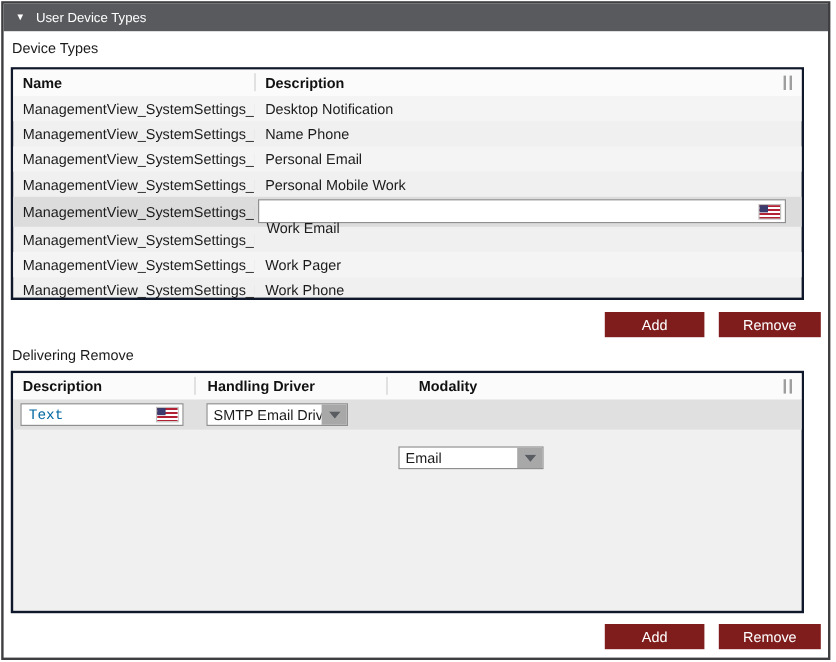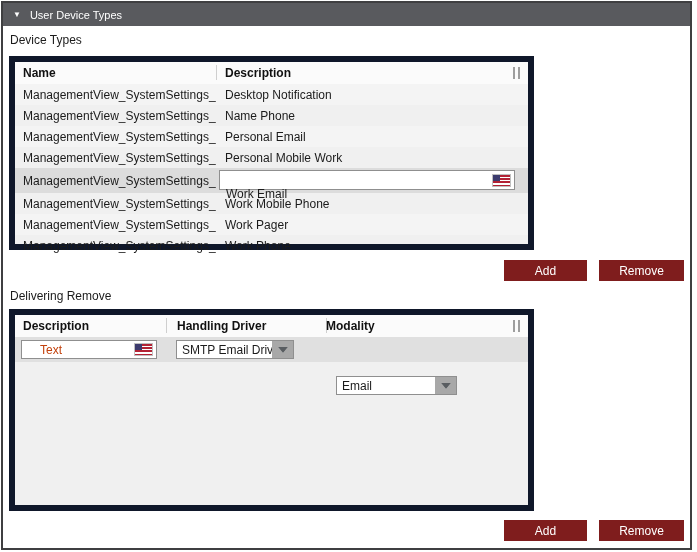--- a/index.html
+++ b/index.html
@@ -17,22 +17,22 @@
     background:#595a5e; color:#ffffff; display:flex; align-items:center;
   }
   .titlebar .tri { margin-left:10px; font-size:8px; line-height:1; }
   .titlebar .ttl { margin-left:9px; font-size:11px; }
 
   .section-label { position:absolute; font-size:12px; color:#1b1b1b; }
   #lbl-device-types { left:10px; top:33px; }
   #lbl-delivering   { left:10px; top:289px; }
 
   .grid {
-    position:absolute; left:9px; width:525px; background:#f0f0f0;
-    border:6px solid #0f172a; box-sizing:border-box;
+    position:absolute; left:9px; width:661px; background:#f0f0f0;
+    border:2px solid #0f172a; box-sizing:border-box;
   }
   #grid-device-types { top:56px; height:194px; }
   #grid-delivering   { top:309px; height:202px; }
 
   .ghead {
     position:relative; height:22px; background:#fbfbfb;
     font-weight:bold; color:#111;
   }
   .hcell { position:absolute; top:4px; white-space:nowrap; }
   .vdiv { position:absolute; top:3px; width:1px; height:15px; background:#cfcfcf; }
@@ -76,22 +76,22 @@
 
   
   .dmrow { position:relative; height:25px; background:#e0e0e0; }
   .txtwrap {
     position:absolute; left:6px; top:3px; width:136px; height:19px;
     background:#ffffff; border:1px solid #8f8f8f; box-sizing:border-box;
     display:flex; align-items:center;
   }
   .txtwrap input {
     flex:1; min-width:0; border:none; outline:none; background:transparent;
-    font-family:Liberation Sans, sans-serif; font-size:12px; color:#c2410c;
-    padding:0 0 0 18px; height:15px;
+    font-family:Liberation Mono, monospace; font-size:12px; color:#0369a1;
+    padding:0 0 0 6px; height:15px;
   }
   .dd {
     position:absolute; top:3px; height:19px; background:#ffffff;
     border:1px solid #8f8f8f; box-sizing:border-box; display:flex; align-items:center;
   }
   #dd-driver   { left:161px; width:118px; }
   #dd-modality { left:321px; width:121px;margin-top:36px; }
   .ddval {
     flex:1; padding-left:5px; white-space:nowrap; overflow:hidden; font-size:12px;
   }
@@ -143,21 +143,20 @@
       </div>
       <div class="grow selected">
         <div class="c1">ManagementView_SystemSettings_Lib</div>
         <div class="editwrap">
           <input type="text" value="Work Email" style="">
           <span class="flag"></span>
         </div>
       </div>
       <div class="grow">
         <div class="c1">ManagementView_SystemSettings_Lib</div>
-        <div class="c2">Work Mobile Phone</div>
       </div>
       <div class="grow">
         <div class="c1">ManagementView_SystemSettings_Lib</div>
         <div class="c2">Work Pager</div>
       </div>
       <div class="grow">
         <div class="c1">ManagementView_SystemSettings_Lib</div>
         <div class="c2">Work Phone</div>
       </div>
     </div>
@@ -167,21 +166,21 @@
 <div class="btn" id="btn-remove-1">Remove</div>
 
 <div class="section-label" id="lbl-delivering">Delivering Remove</div>
 
 <div class="grid" id="grid-delivering">
   <div class="ghead">
     <span class="hcell" style="left:8px">Description</span>
     <span class="vdiv" style="left:151px"></span>
     <span class="hcell" style="left:162px">Handling Driver</span>
     <span class="vdiv" style="left:311px"></span>
-    <span class="hcell" style="left:311px">Modality</span>
+    <span class="hcell" style="left:338px">Modality</span>
     <span class="grip" style="right:13px"></span>
     <span class="grip" style="right:8px"></span>
   </div>
   <div class="dmrow">
     <div class="txtwrap">
       <input type="text" value="Text" style="">
       <span class="flag"></span>
     </div>
     <div class="dd" id="dd-driver">
       <span class="ddval">SMTP Email Driver</span>

